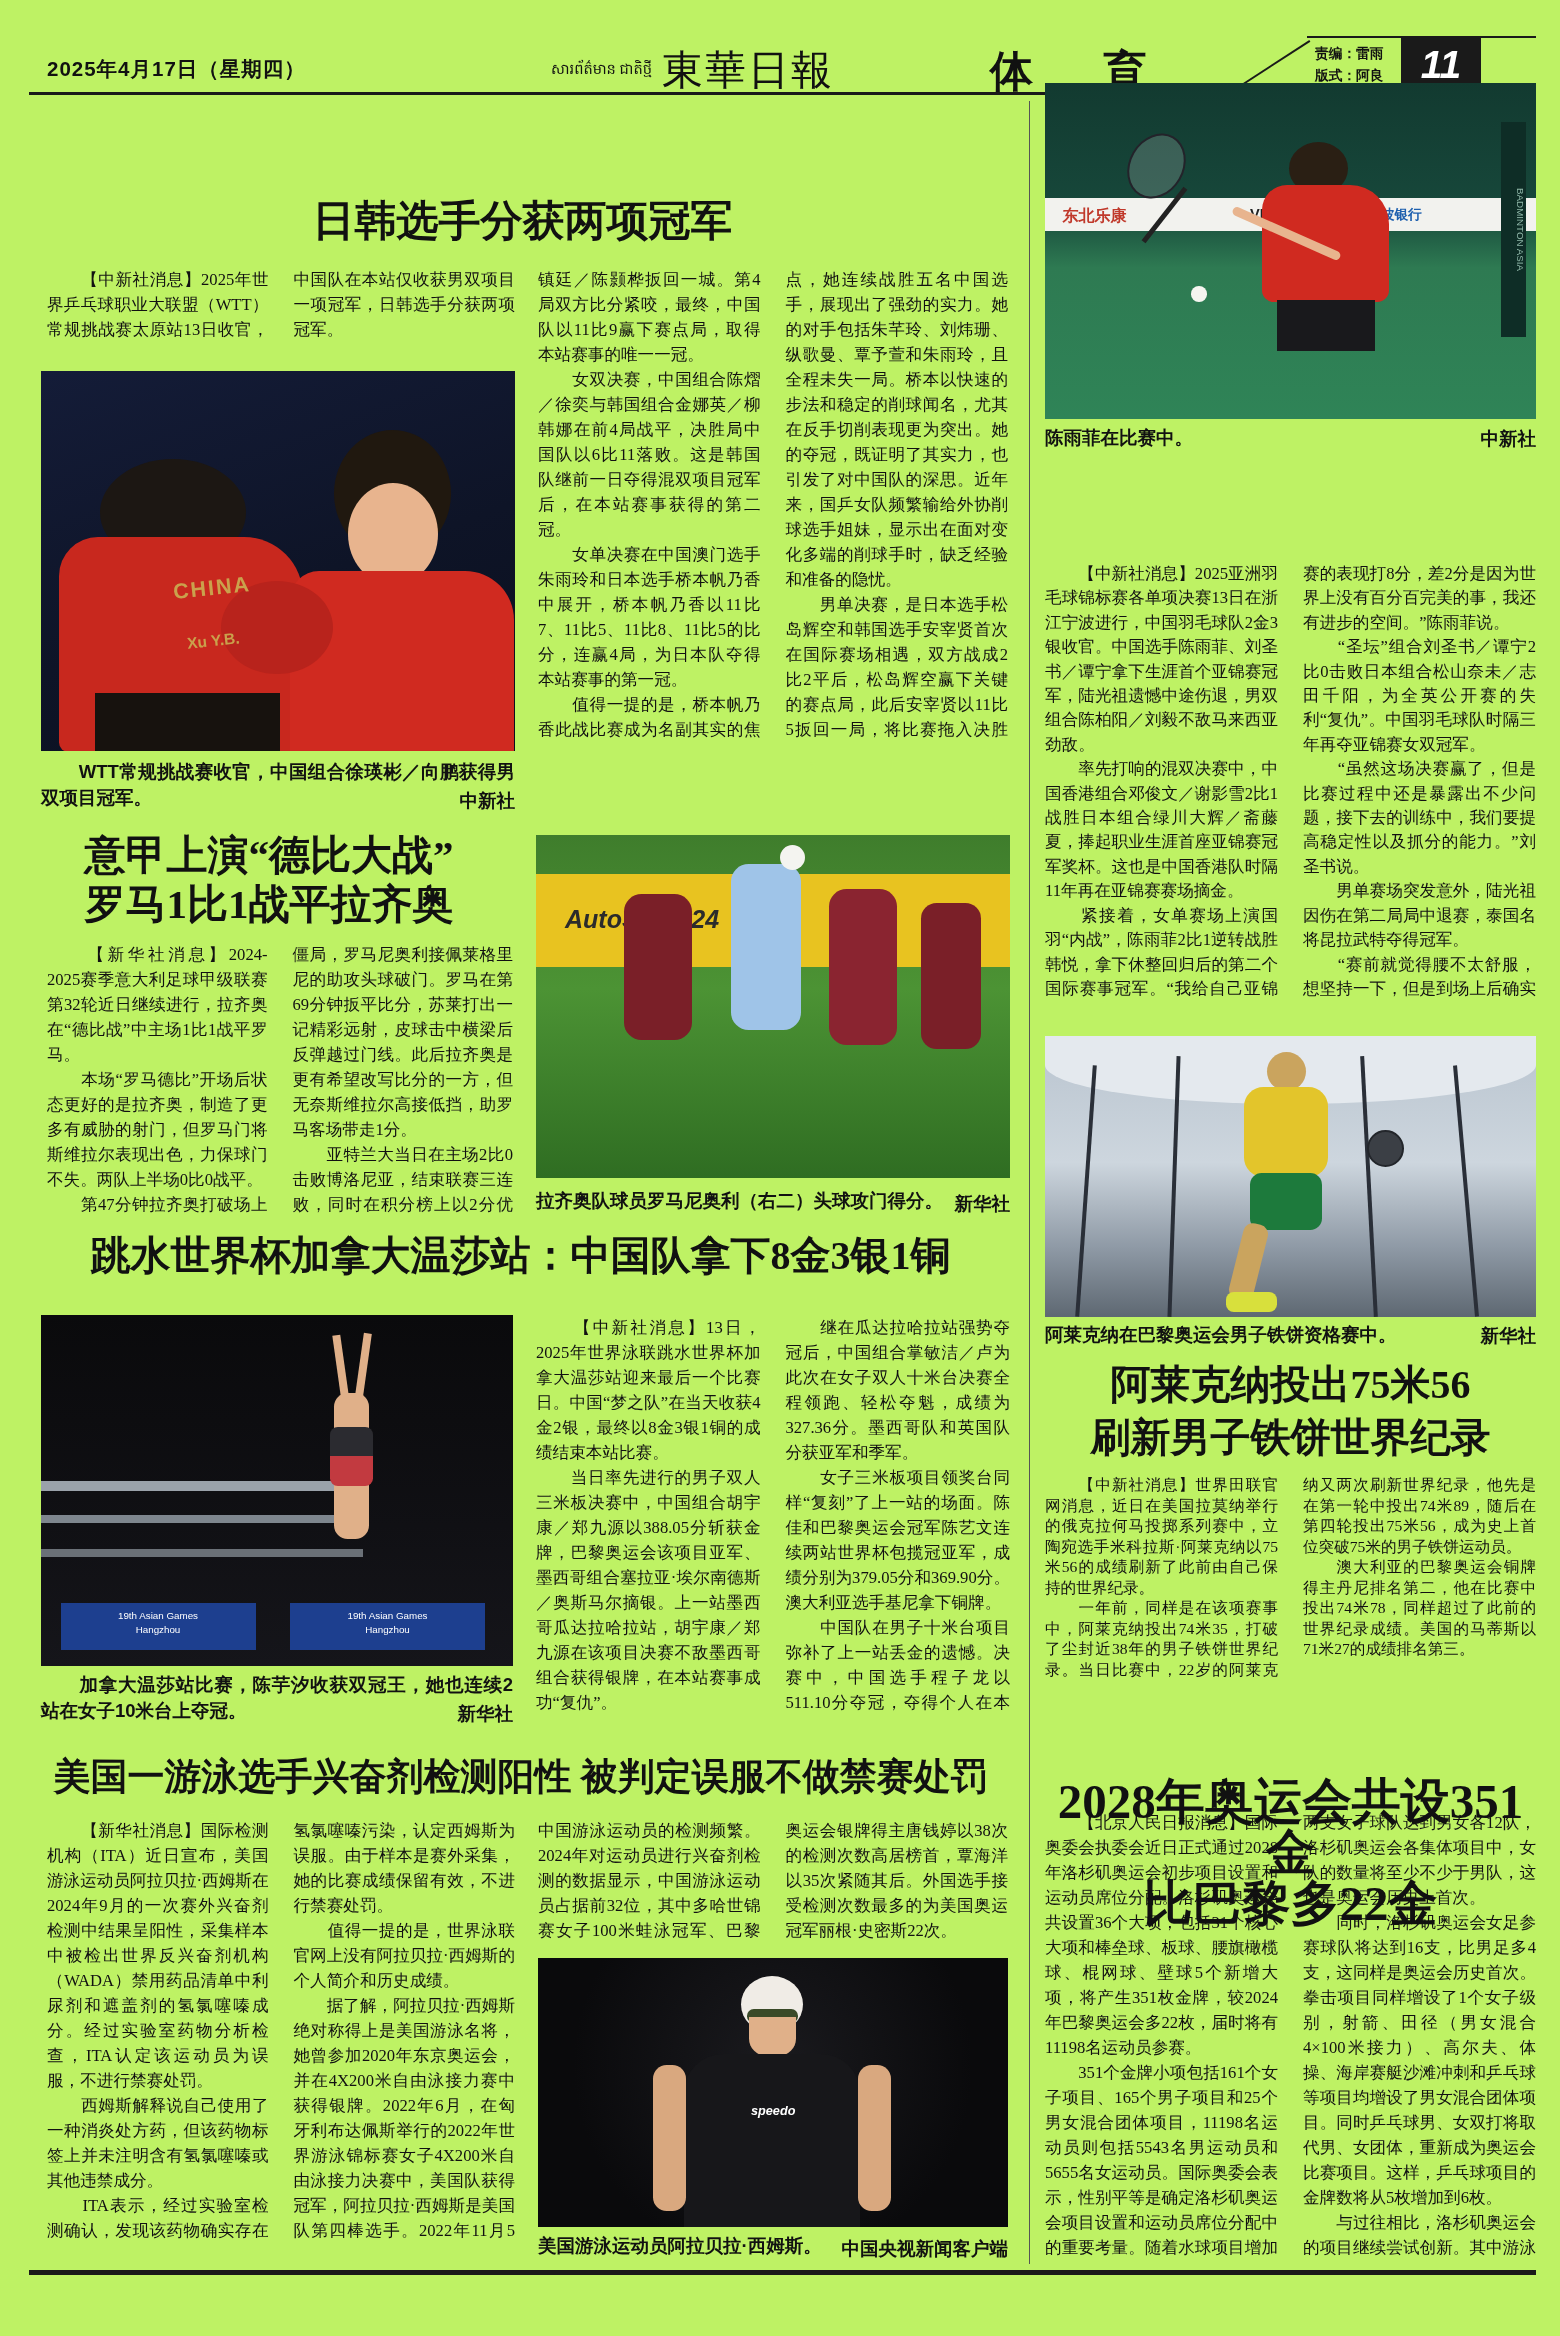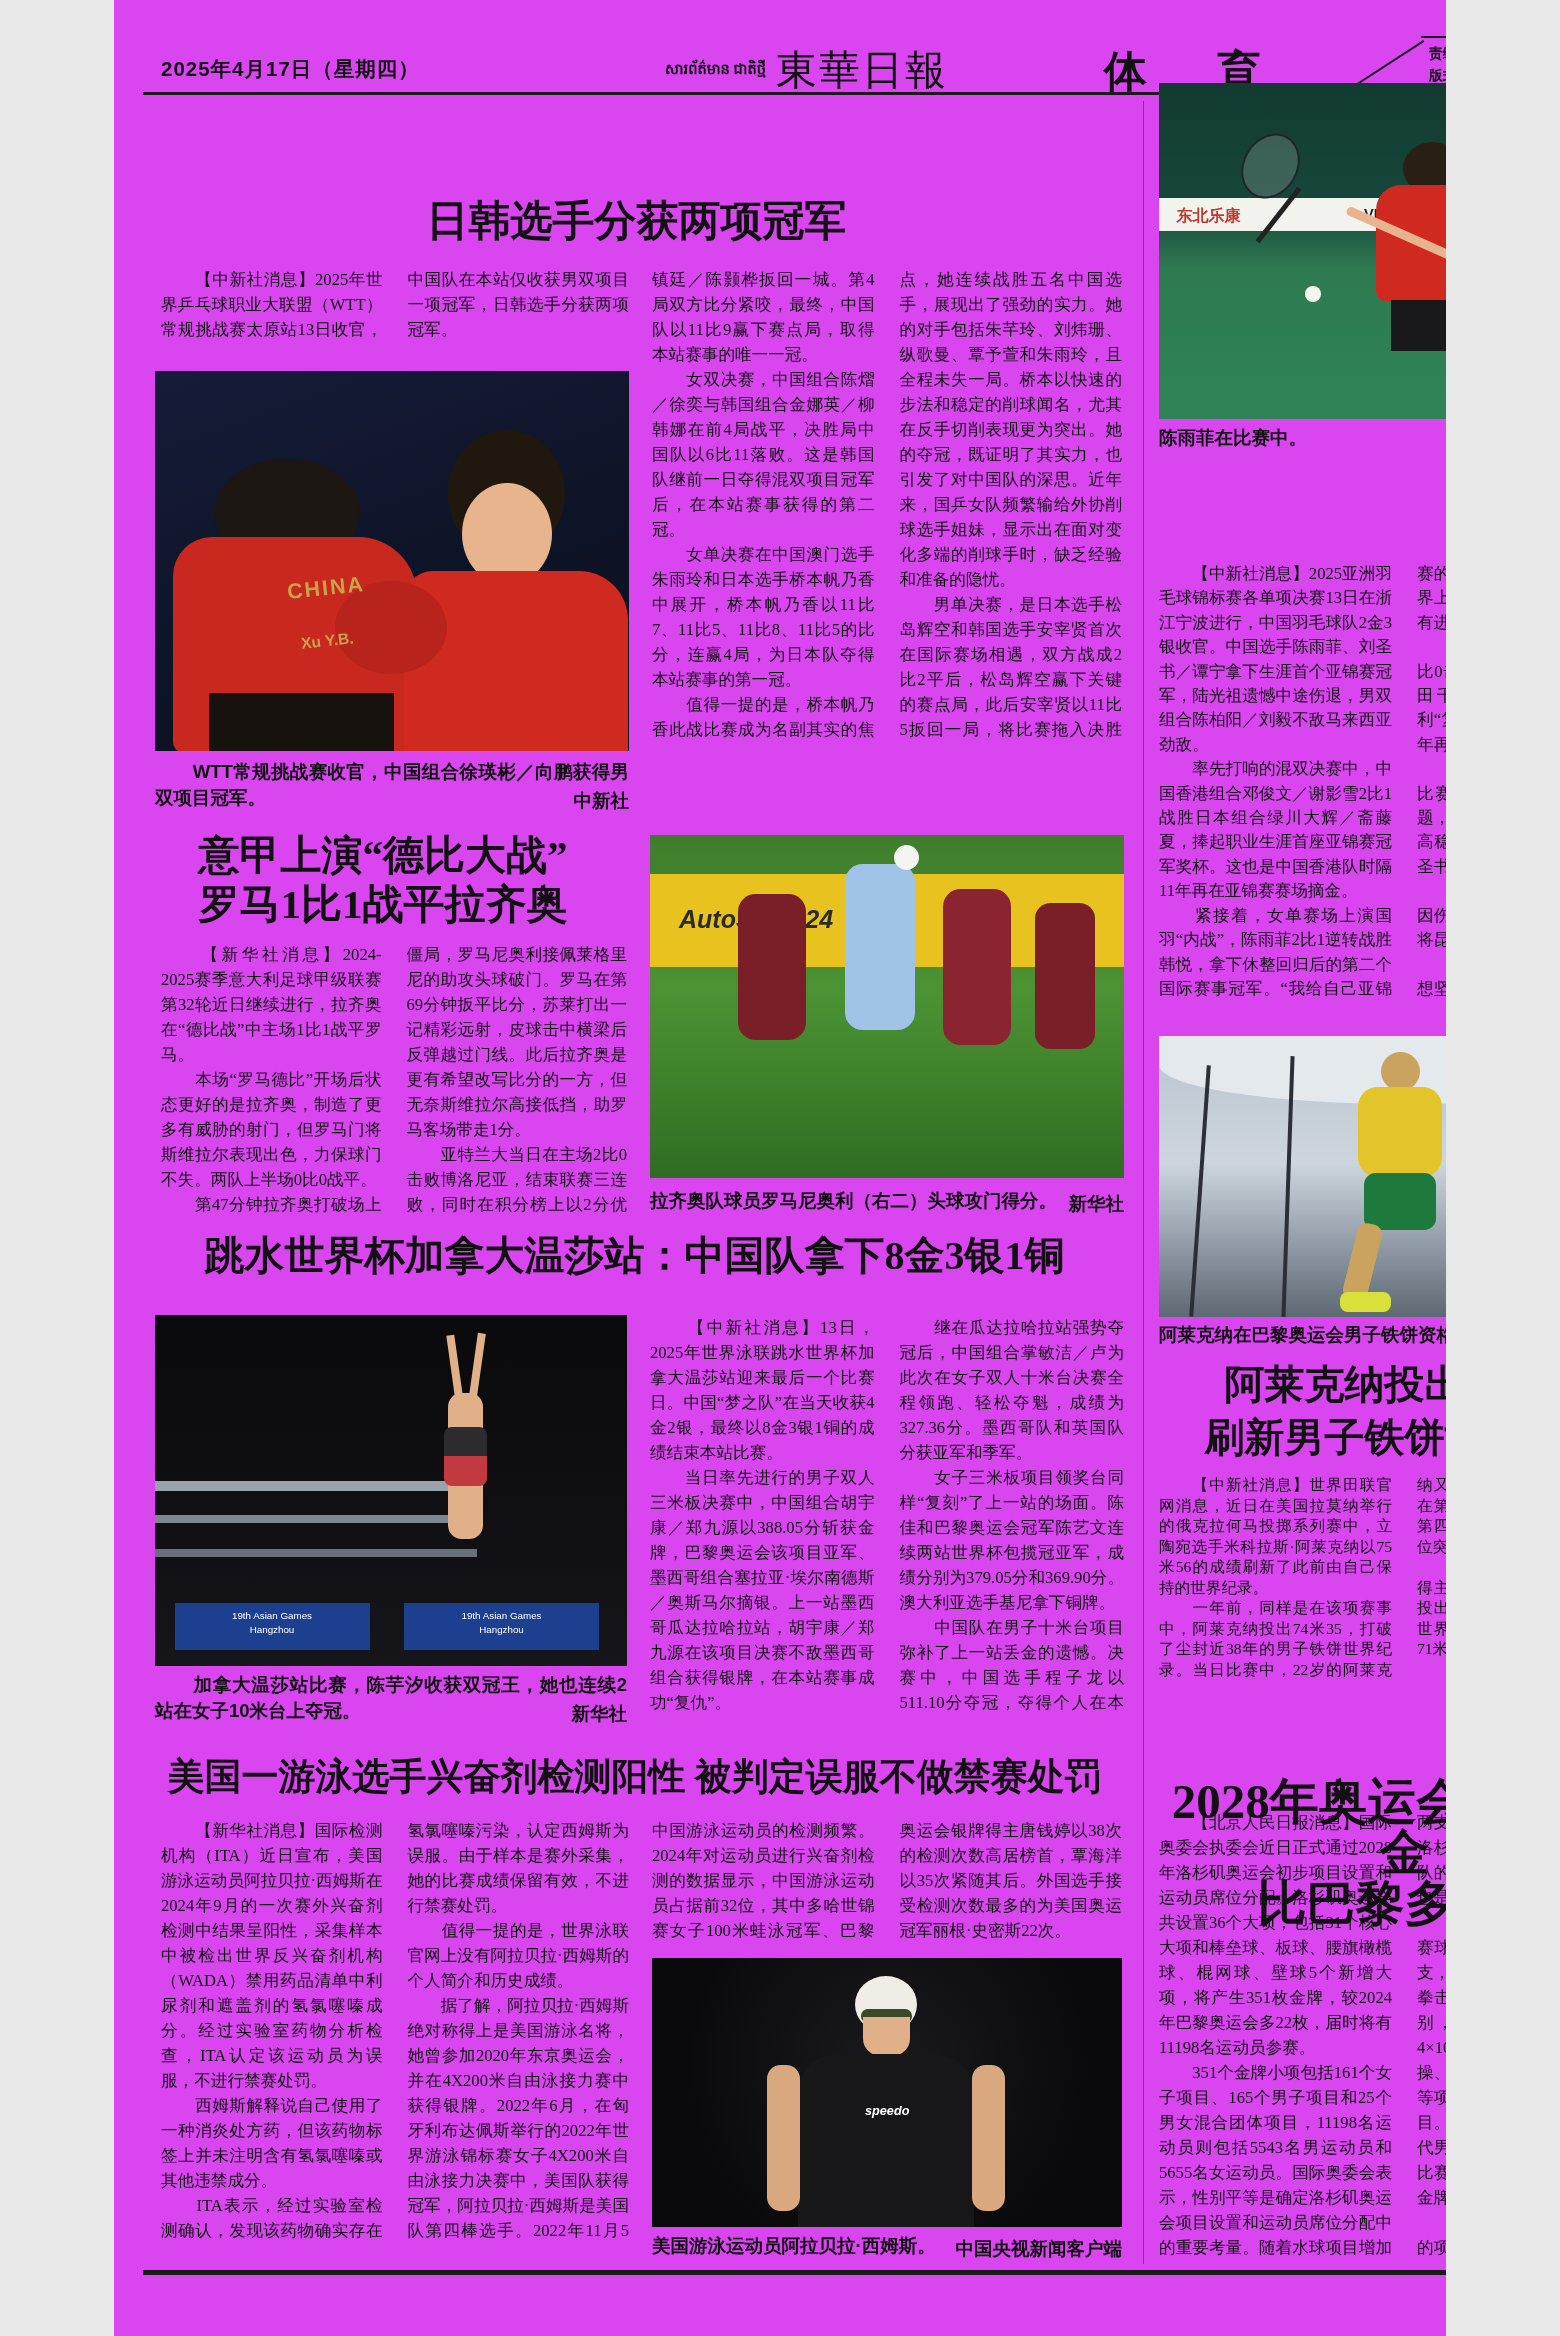--- a/index.html
+++ b/index.html
@@ -1,24 +1,24 @@
 <!DOCTYPE html>
 <html><head>
 <meta charset="utf-8">
 <style>
   html,body{margin:0;padding:0;background:#e8e8e8;}
-  #page{position:relative;width:1284px;height:2337px;background:#d946ef;margin:0 auto;
-        font-family:"Liberation Sans","DejaVu Sans",sans-serif;color:#111;overflow:hidden;padding-left:48px;}
+  #page{position:relative;width:1560px;height:2337px;background:#bef264;margin:0 auto;
+        font-family:"Liberation Sans","DejaVu Sans",sans-serif;color:#111;overflow:hidden;}
   .abs{position:absolute;}
   .serif{font-family:"Liberation Serif","DejaVu Serif",serif;}
   .rule{background:#1a1a1a;}
   
   .date{left:47px;top:55px;font-size:20.5px;font-weight:bold;letter-spacing:1px;}
   .masthead-wrap{left:507px;top:43px;width:371px;text-align:center;}
-  .khmer{font-size:14.6px;font-weight:bold;display:inline-block;vertical-align:middle;margin-right:10px;text-align:center;}
+  .khmer{font-size:14.6px;font-weight:normal;display:inline-block;vertical-align:middle;margin-right:10px;text-align:center;}
   .masthead{font-size:41px;font-weight:400;display:inline-block;vertical-align:middle;letter-spacing:2px;}
   .section-title{left:990px;top:43px;font-size:43px;font-weight:900;letter-spacing:13.7px;}
   .editor-box{left:1315px;top:43px;width:84px;font-size:13.7px;font-weight:bold;line-height:21.5px;}
   .pagenum{left:1401px;top:37px;width:80px;height:56px;background:#1a1a1a;color:#fff;
            font-size:39px;font-weight:900;font-style:italic;text-align:center;line-height:55px;}
   
   .hl-main{left:29px;top:98px;width:987px;text-align:center;font-size:60px;font-weight:900;
            letter-spacing:0px;white-space:nowrap;}
   .hl-sub{left:29px;top:193px;width:987px;text-align:center;font-size:42px;font-weight:900;}
   .hl2{white-space:pre-line;text-align:center;font-weight:900;}

